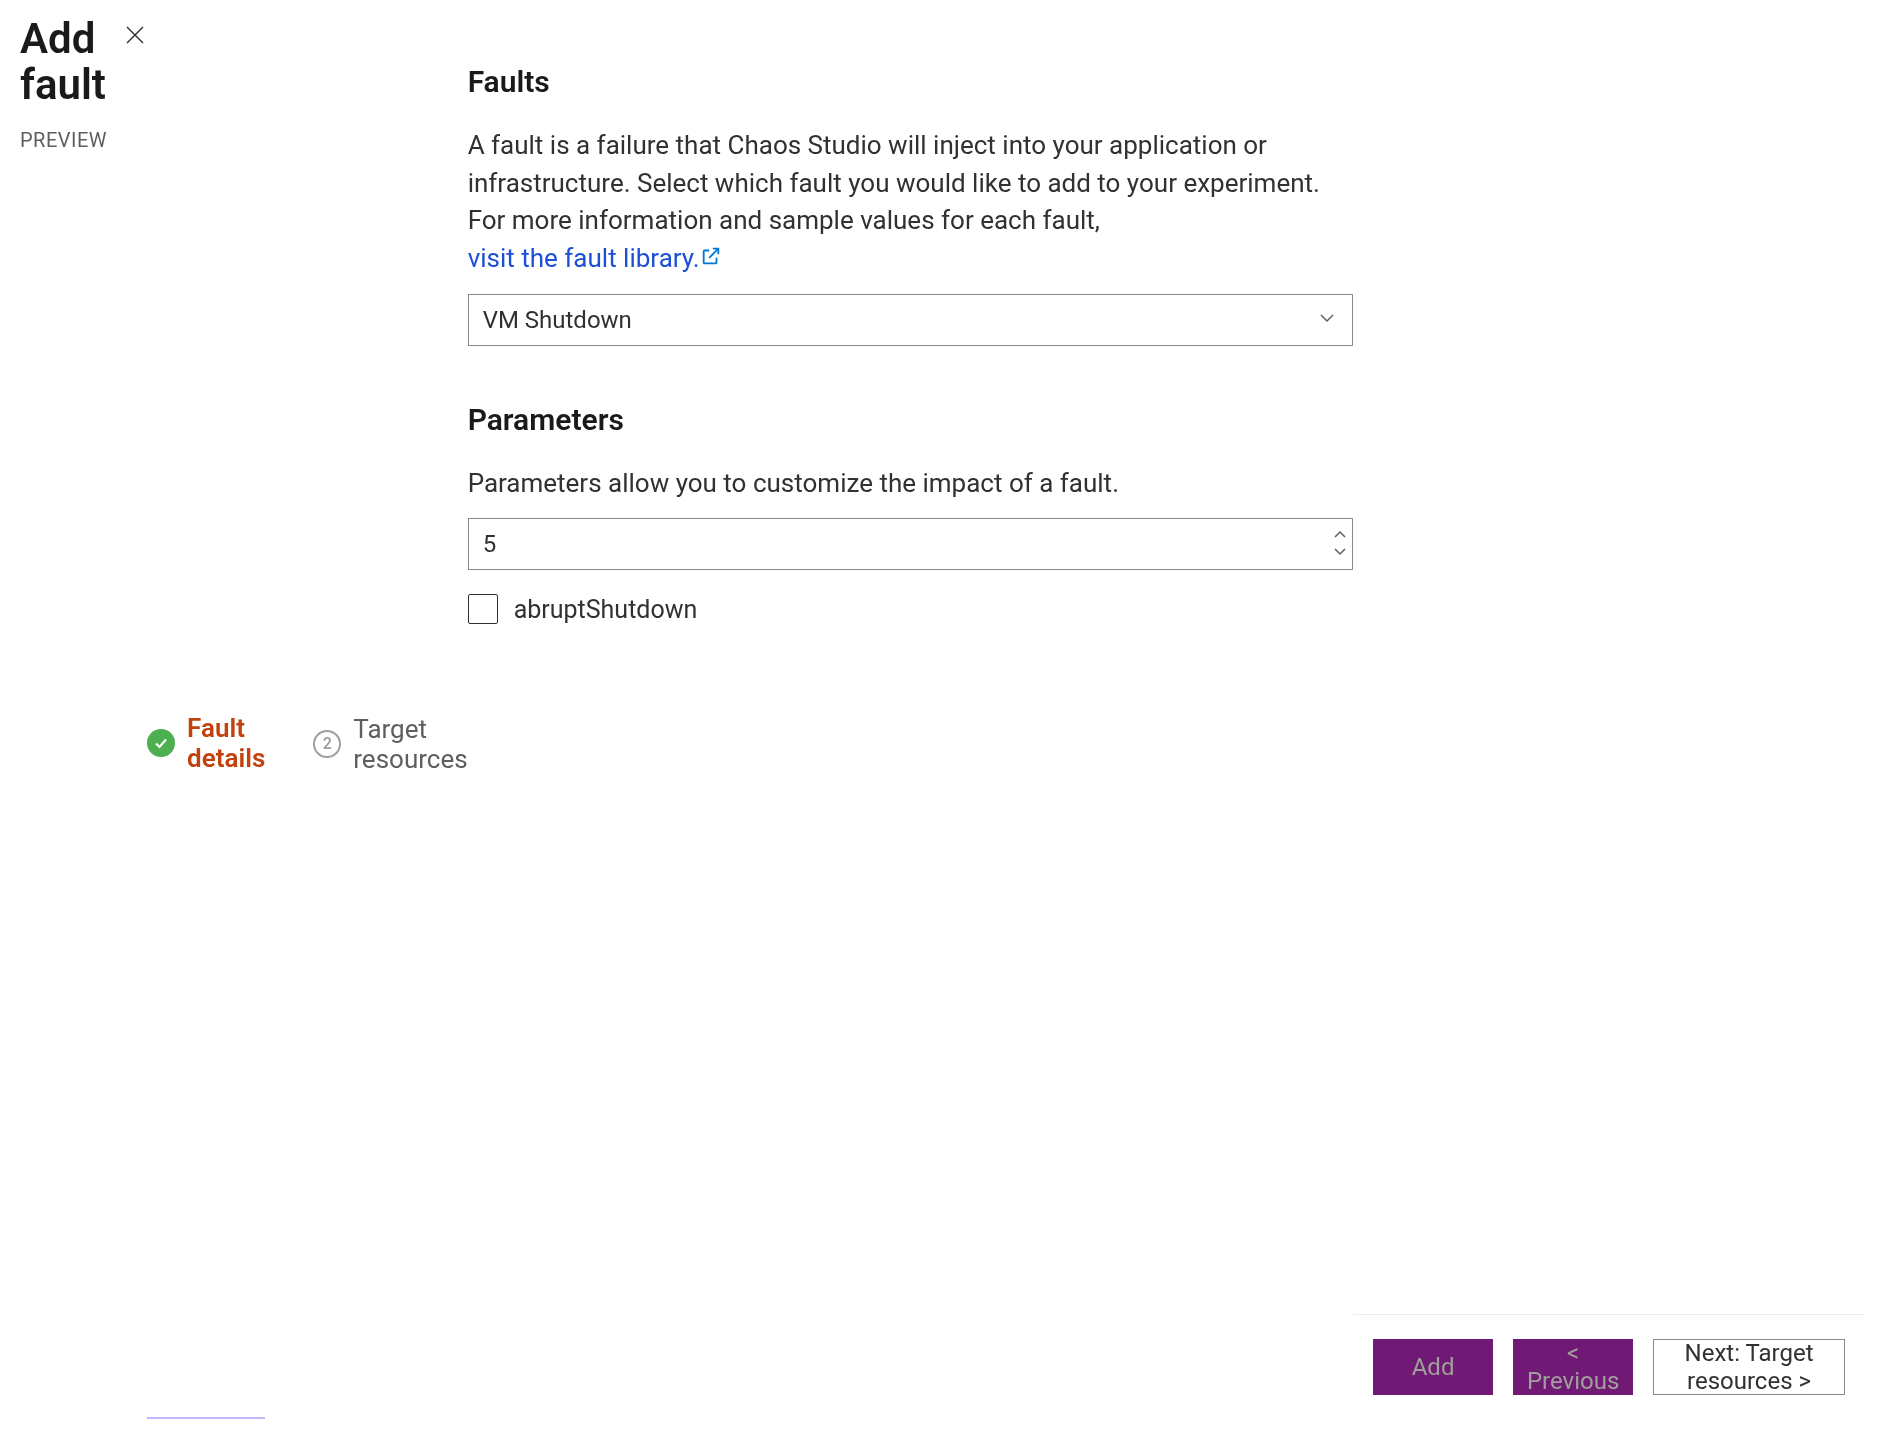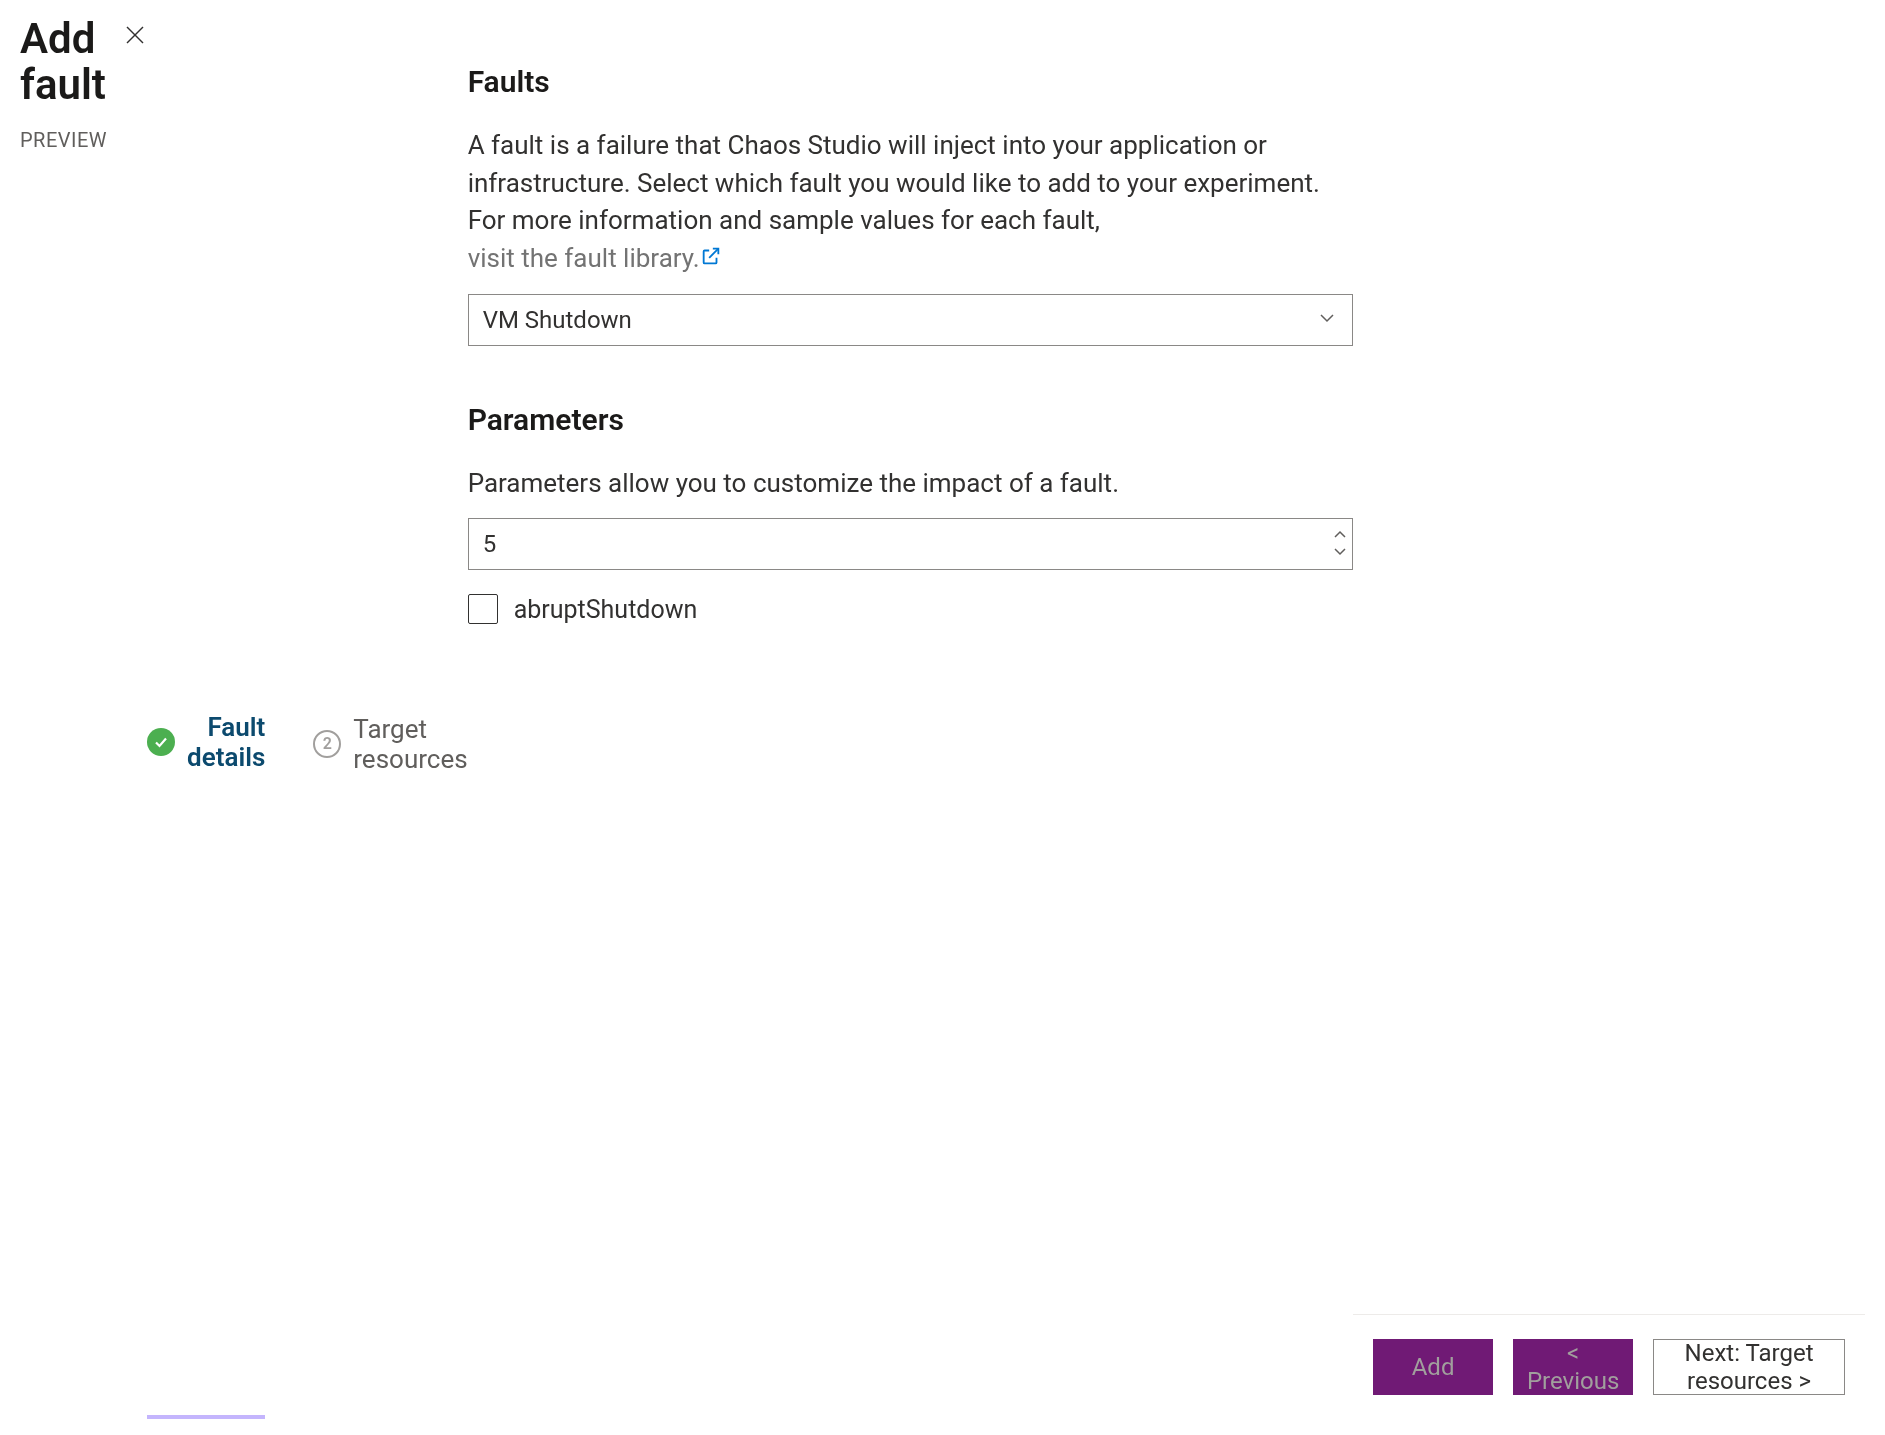--- a/index.html
+++ b/index.html
@@ -66,24 +66,23 @@
     .tab {
       display: flex;
       align-items: center;
       gap: 12px;
       padding-bottom: 8px;
       cursor: pointer;
       font-size: 26px;
       color: #605e5c;
     }
     .tab.active {
-      border-bottom: 4px solid #c4b5fd;
-      color: #0c4a6e;
+      border-bottom: 2px solid #c4b5fd;
+      color: #c2410c;
       font-weight: 600;
-      text-align: right;
     }
     .step-badge {
       width: 28px;
       height: 28px;
       border-radius: 50%;
       display: flex;
       align-items: center;
       justify-content: center;
       flex-shrink: 0;
     }
@@ -112,21 +111,21 @@
       color: #1b1a19;
       margin-bottom: 28px;
     }
     .section-desc {
       font-size: 26px;
       color: #323130;
       line-height: 1.45;
       margin-bottom: 16px;
     }
     .link {
-      color: #737373;
+      color: #1d4ed8;
       text-decoration: none;
       display: inline-flex;
       align-items: center;
       gap: 0;
     }
     .link svg {
       width: 22px;
       height: 22px;
       stroke: #0078d4;
     }

